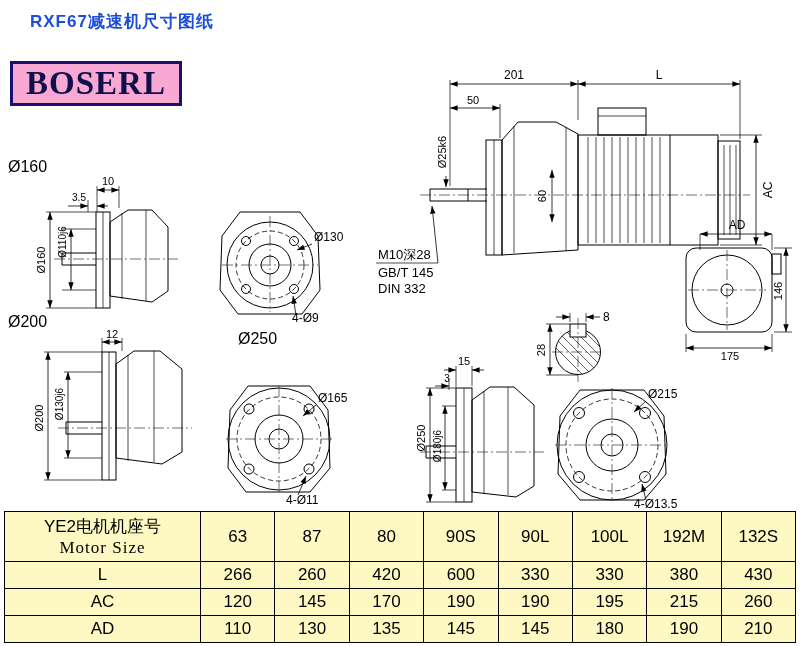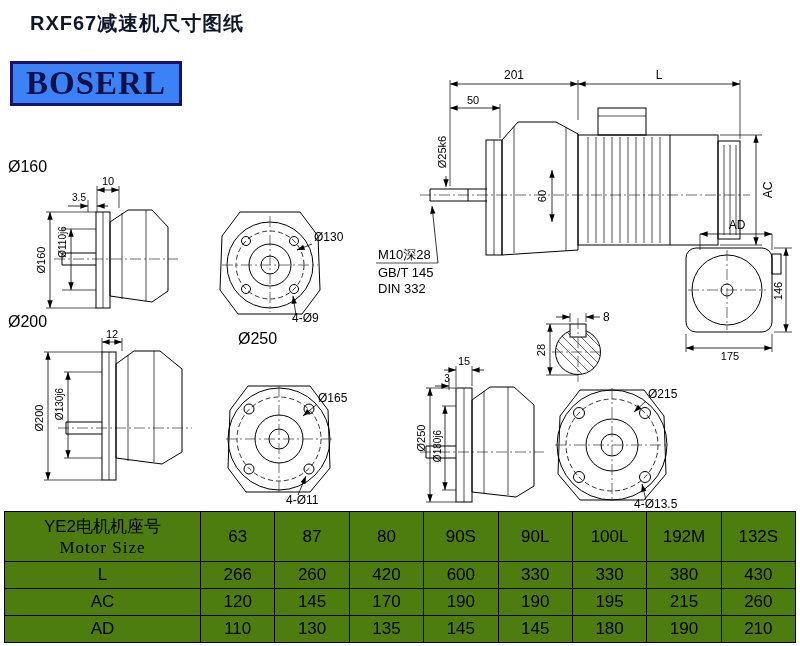--- a/index.html
+++ b/index.html
@@ -1,37 +1,37 @@
 <!DOCTYPE html>
 <html><head>
 <meta charset="utf-8">
 <style>
   * { margin:0; padding:0; box-sizing:border-box; }
   html,body { width:800px; height:646px; }
   body { background:#fff; font-family:"Liberation Sans", sans-serif; position:relative; overflow:hidden; }
   .sheet { position:absolute; inset:0; background:#fff; }
-  .title { position:absolute; left:30px; top:10px; font-size:20px; font-weight:bold; color:#0f172a; letter-spacing:1px; white-space:nowrap; }
-  .logo { position:absolute; left:10px; top:61px; width:172px; height:45px; border:3px solid #18126b; display:flex; align-items:center; justify-content:center; background:#3b82f6; }
+  .title { position:absolute; left:30px; top:10px; font-size:17px; font-weight:bold; color:#1d4ed8; letter-spacing:1px; white-space:nowrap; }
+  .logo { position:absolute; left:10px; top:61px; width:172px; height:45px; border:3px solid #18126b; display:flex; align-items:center; justify-content:center; background:#f9a8d4; }
   .logo span { font-family:"Liberation Serif", serif; font-size:33px; font-weight:bold; color:#10104a; letter-spacing:1px; }
   svg.draw { position:absolute; left:0; top:0; display:block; }
   svg.draw text { font-family:"Liberation Sans", sans-serif; fill:#000; }
   .t10 { font-size:10px; } .t11 { font-size:11px; } .t12 { font-size:12px; } .t13 { font-size:13px; }
   .hd { font-size:16px; }
   .mid { text-anchor:middle; }
   .ln  { stroke:#000; stroke-width:1; fill:none; }
   .lnw { stroke:#000; stroke-width:1; fill:#fff; }
   .thin{ stroke:#000; stroke-width:0.7; fill:none; }
   .ext { stroke:#000; stroke-width:0.7; fill:none; }
   .cl  { stroke:#333; stroke-width:0.7; fill:none; stroke-dasharray:11 3 2 3; }
   .bc  { stroke:#000; stroke-width:0.8; fill:none; stroke-dasharray:5 3; }
   .dim { stroke:#000; stroke-width:0.8; fill:none; marker-start:url(#ar); marker-end:url(#ar); }
   .ldr { stroke:#000; stroke-width:0.8; fill:none; marker-end:url(#ar); }
   .ht  { stroke:#000; stroke-width:0.6; }
   .rj  { stroke-linejoin:round; }
-  table.dims { position:absolute; left:4px; top:511px; width:792px; border-collapse:collapse; table-layout:fixed; text-align:center; background:#4d7c0f; }
+  table.dims { position:absolute; left:4px; top:511px; width:792px; border-collapse:collapse; table-layout:fixed; text-align:center; background:#fef9c3; }
   table.dims th, table.dims td { border:1px solid #000; font-size:17px; font-weight:normal; color:#000; padding:0; vertical-align:middle; }
   table.dims col.c0 { width:196px; }
   tr.trh { height:50px; } tr.trv { height:27px; }
   .en { font-family:Liberation Serif, serif; letter-spacing:1px; }
 </style>
 </head>
 <body>
 
 <div class="sheet">
 

